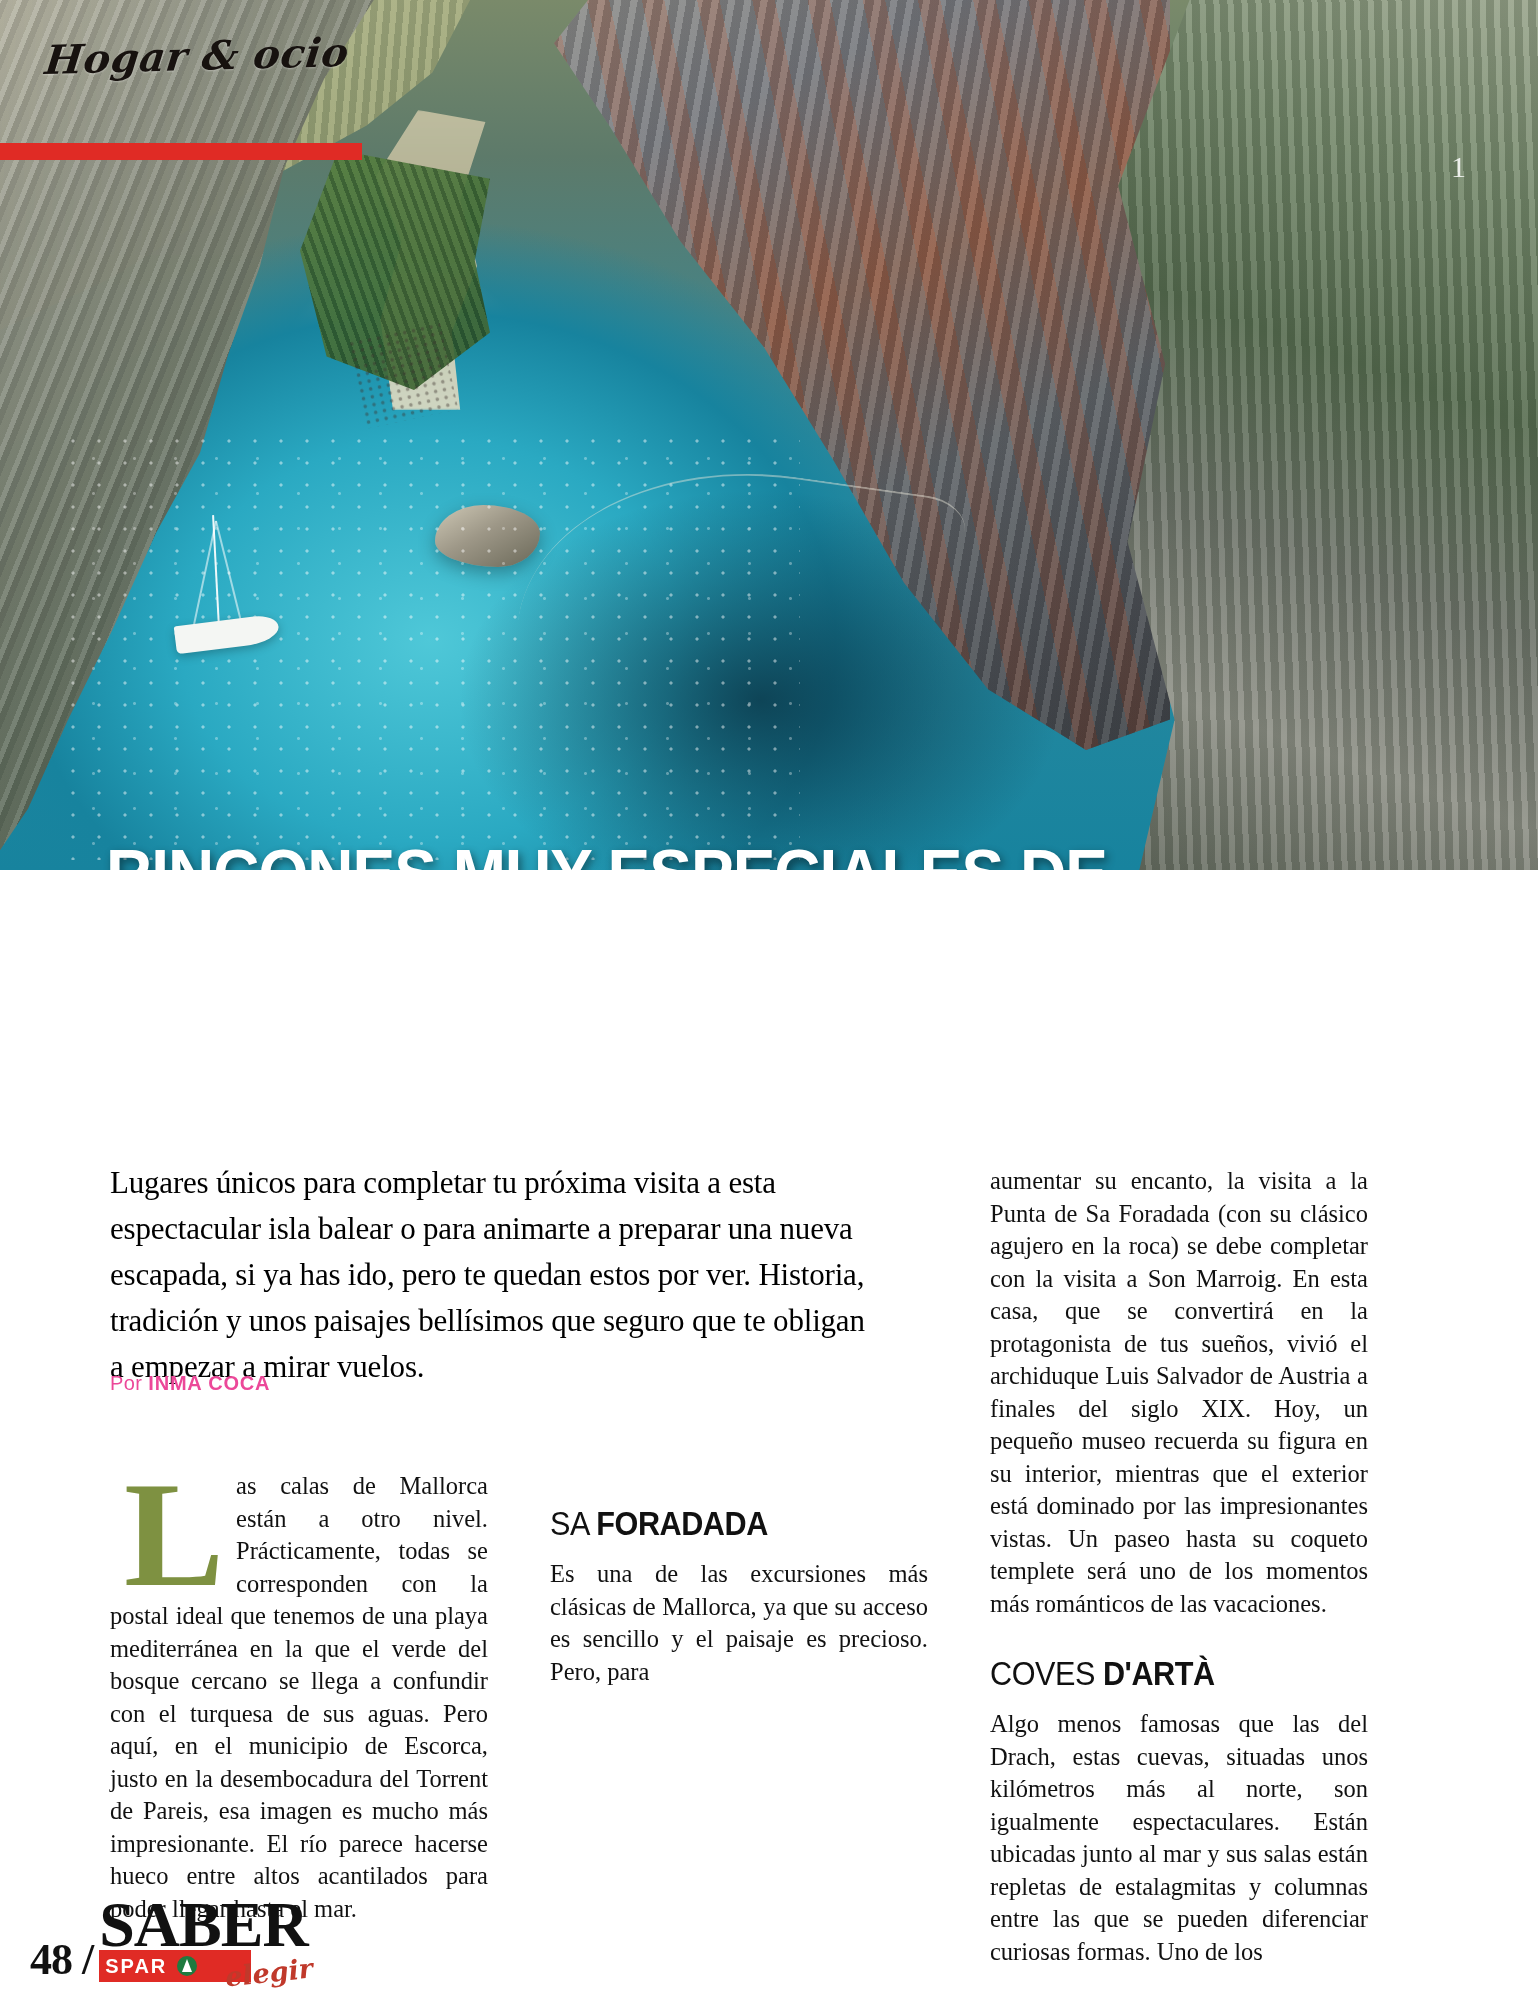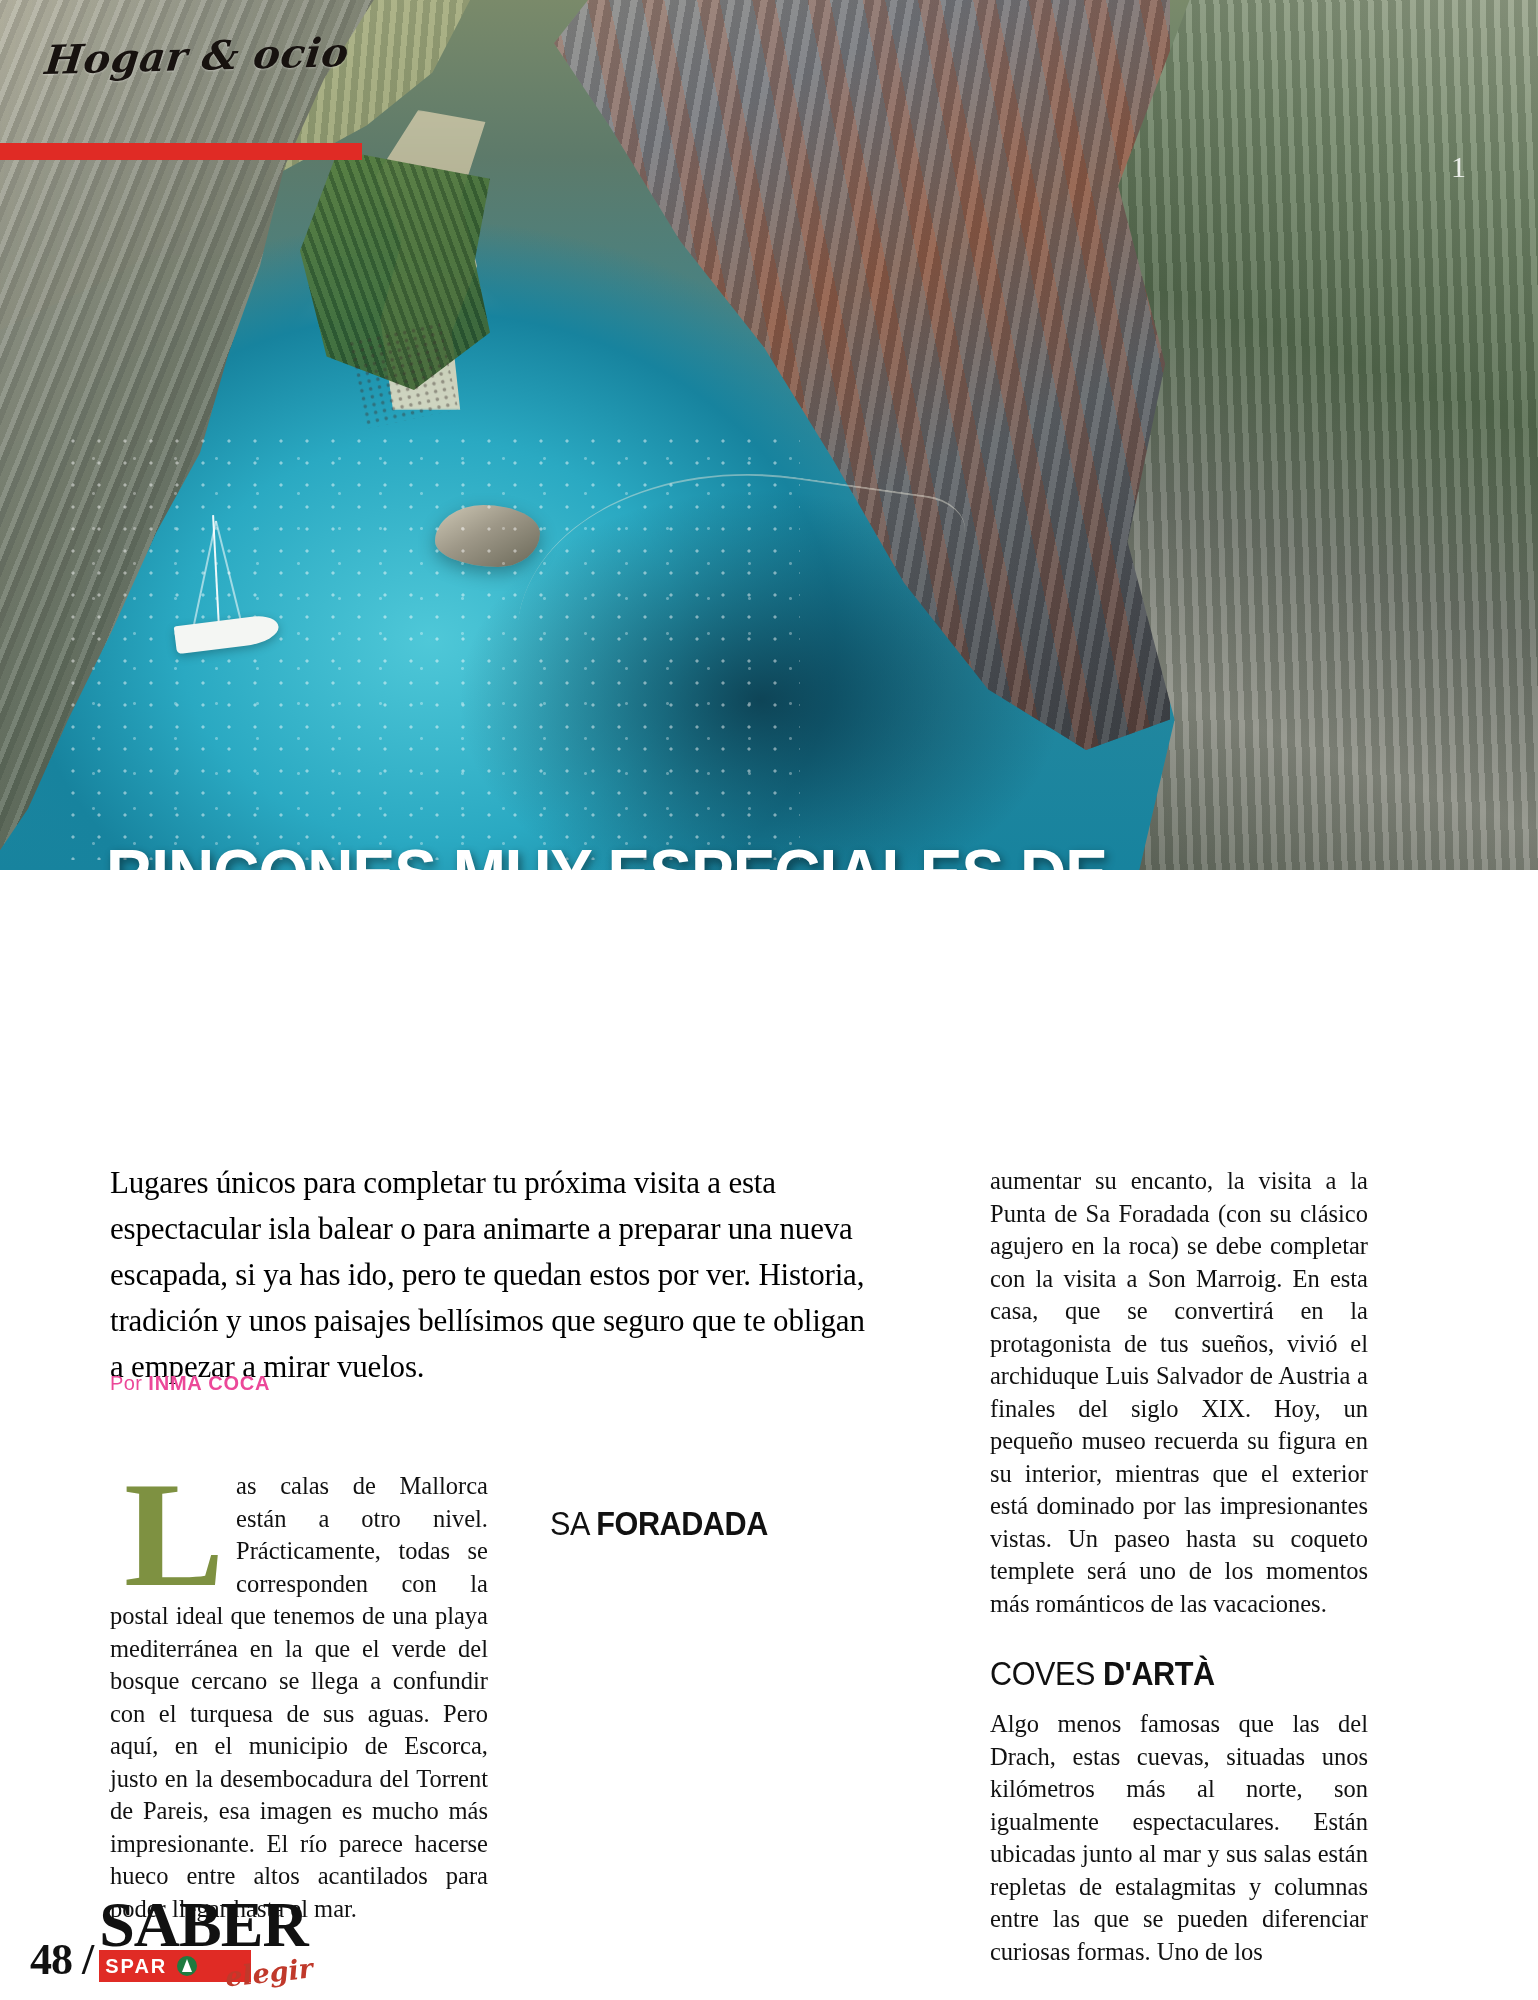--- a/index.html
+++ b/index.html
@@ -420,20 +420,21 @@
     <div class="col col-1">
       <span class="dropcap">L</span>
       <p>as calas de Mallorca están a otro nivel. Prácticamente, todas se corresponden con la postal ideal que tenemos de una playa mediterránea en la que el verde del bosque cercano se llega a confundir con el turquesa de sus aguas. Pero aquí, en el municipio de Escorca, justo en la desembocadura del Torrent de Pareis, esa imagen es mucho más impresionante. El río parece hacerse hueco entre altos acantilados para poder llegar hasta el mar.</p>
     </div>
 
     <div class="col col-2">
       <div class="sec-head">
         <span class="light">SA</span>
         <span class="bold">FORADADA</span>
       </div>
+      <p>Es una de las excursiones más clásicas de Mallorca, ya que su acceso es sencillo y el paisaje es precioso. Pero, para</p>
     </div>
 
     <div class="col col-3">
       <p>aumentar su encanto, la visita a la Punta de Sa Foradada (con su clásico agujero en la roca) se debe completar con la visita a Son Marroig. En esta casa, que se convertirá en la protagonista de tus sueños, vivió el archiduque Luis Salvador de Austria a finales del siglo XIX. Hoy, un pequeño museo recuerda su figura en su interior, mientras que el exterior está dominado por las impresionantes vistas. Un paseo hasta su coqueto templete será uno de los momentos más románticos de las vacaciones.</p>
       <div class="sec-head">
         <span class="light">COVES</span>
         <span class="bold">D'ARTÀ</span>
       </div>
       <p>Algo menos famosas que las del Drach, estas cuevas, situadas unos kilómetros más al norte, son igualmente espectaculares. Están ubicadas junto al mar y sus salas están repletas de estalagmitas y columnas entre las que se pueden diferenciar curiosas formas. Uno de los</p>
     </div>

